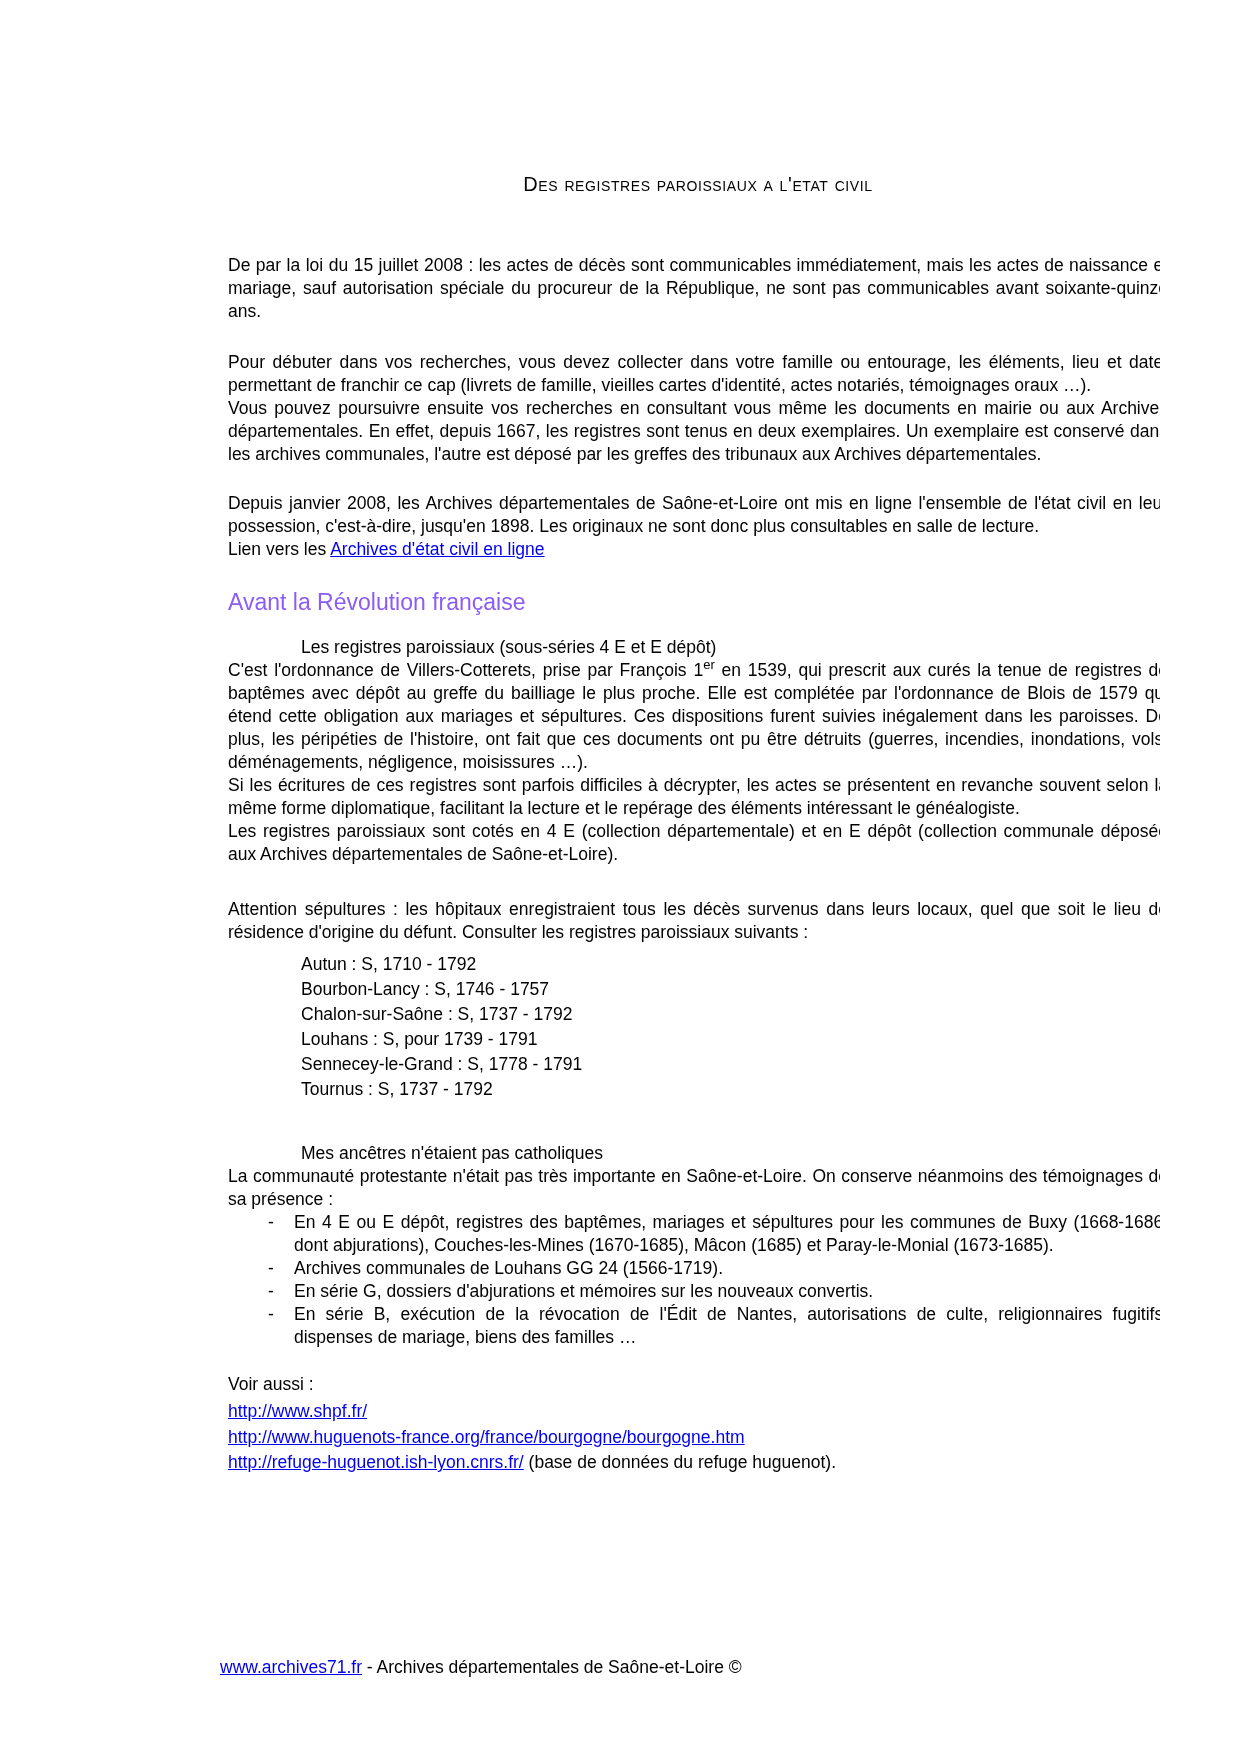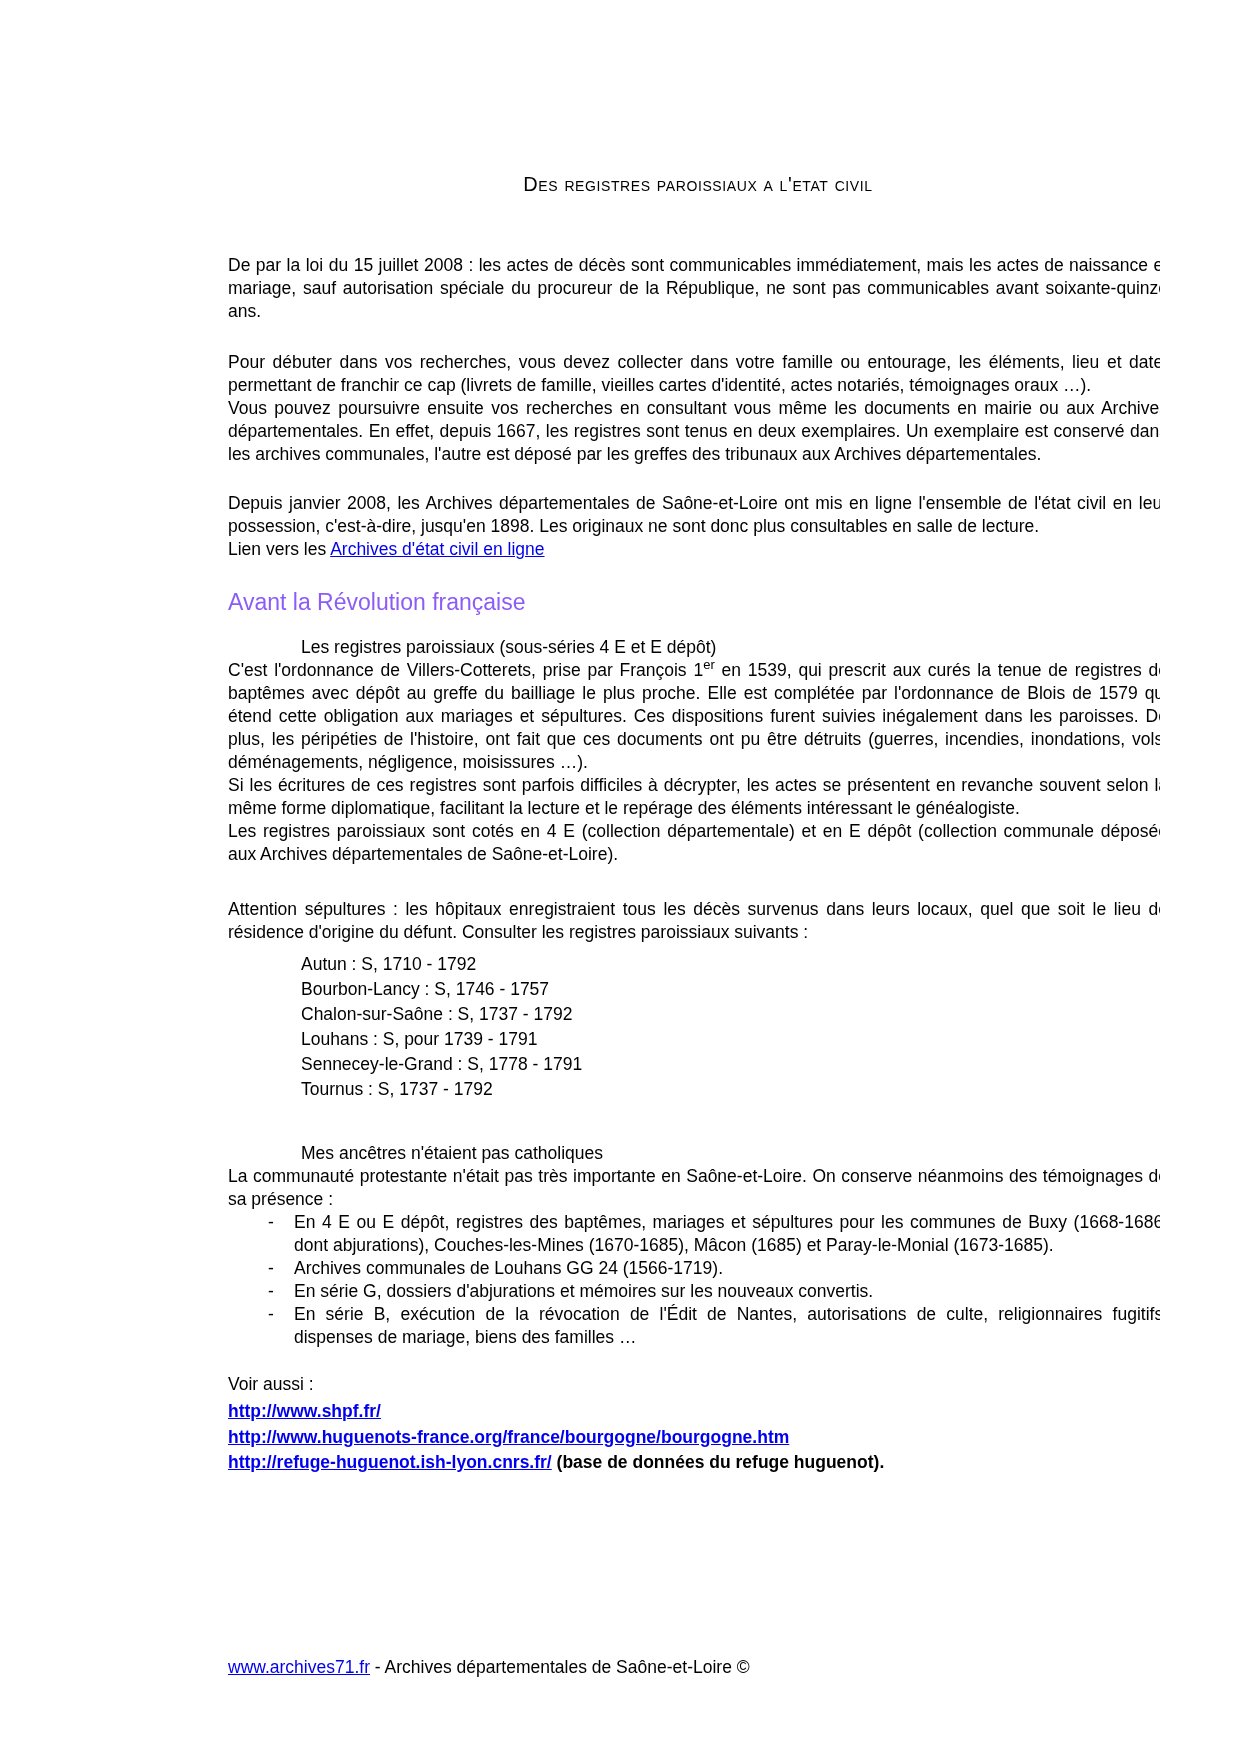--- a/index.html
+++ b/index.html
@@ -59,30 +59,30 @@
   .bullet { display: flex; }
   .bullet-dash {
     width: 37px;
     padding-left: 11px;
     flex-shrink: 0;
   }
   .bullet-body { flex: 1; text-align: justify; }
   .bullets { padding-left: 29px; }
   .voir { margin-top: 24px; }
   .linkline { line-height: 25.5px; }
-  .links-block { margin-top: 3px; font-weight: bold; }
+  .links-block { margin-top: 3px; }
   a.link, .link {
     color: var(--link);
     text-decoration: underline;
     cursor: pointer;
   }
   sup { font-size: 13px; line-height: 0; vertical-align: super; }
   .footer {
     position: absolute;
-    left: 148px;
+    left: 140px;
     top: 1648px;
     width: 940px;
   }
 </style>
 </head>
 <body>
 
 <div class="page">
   <div class="content">
 

